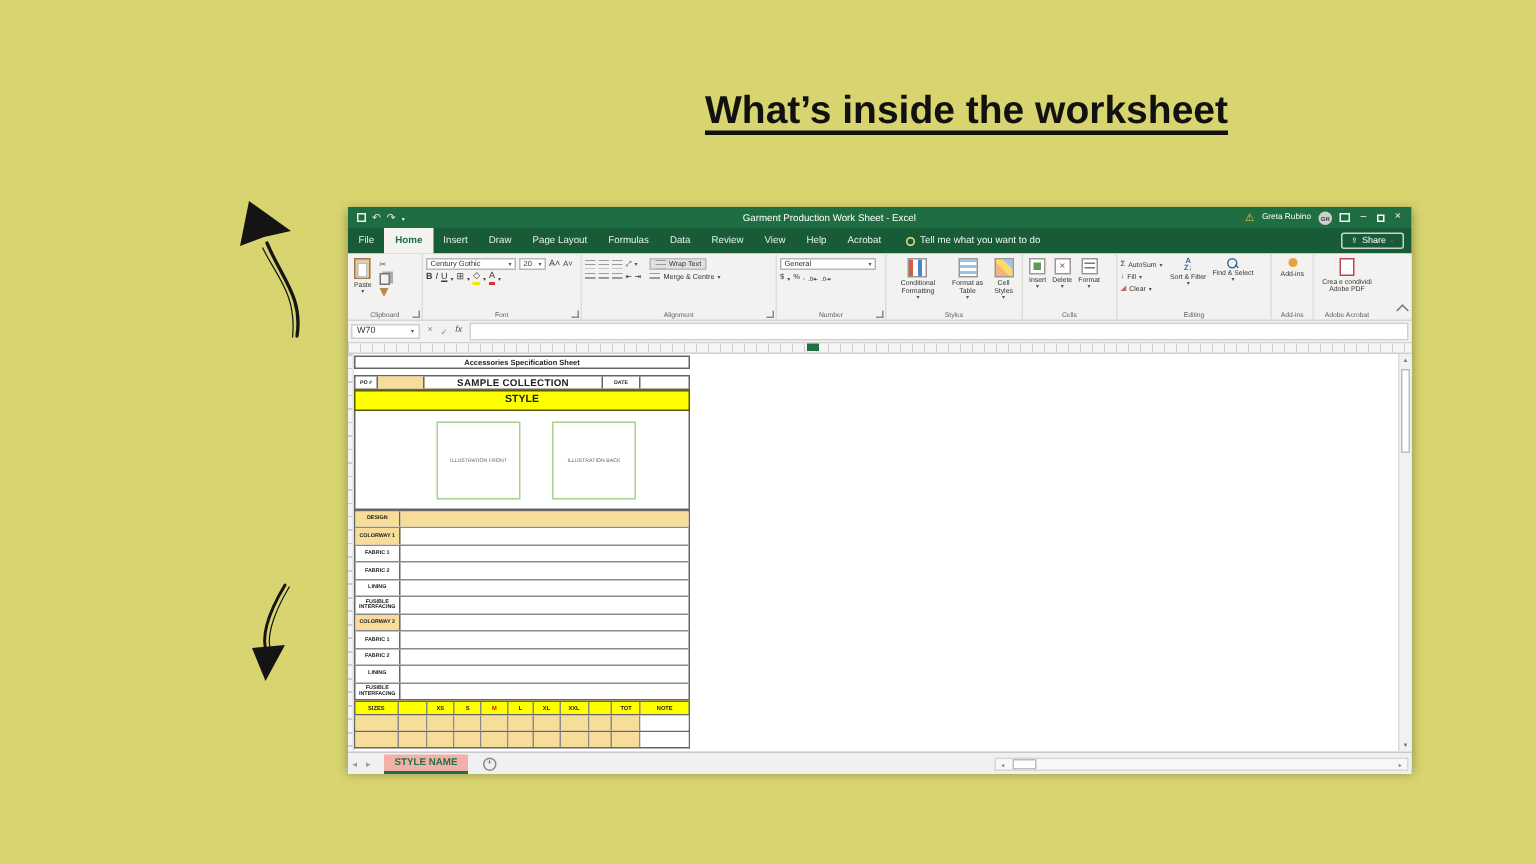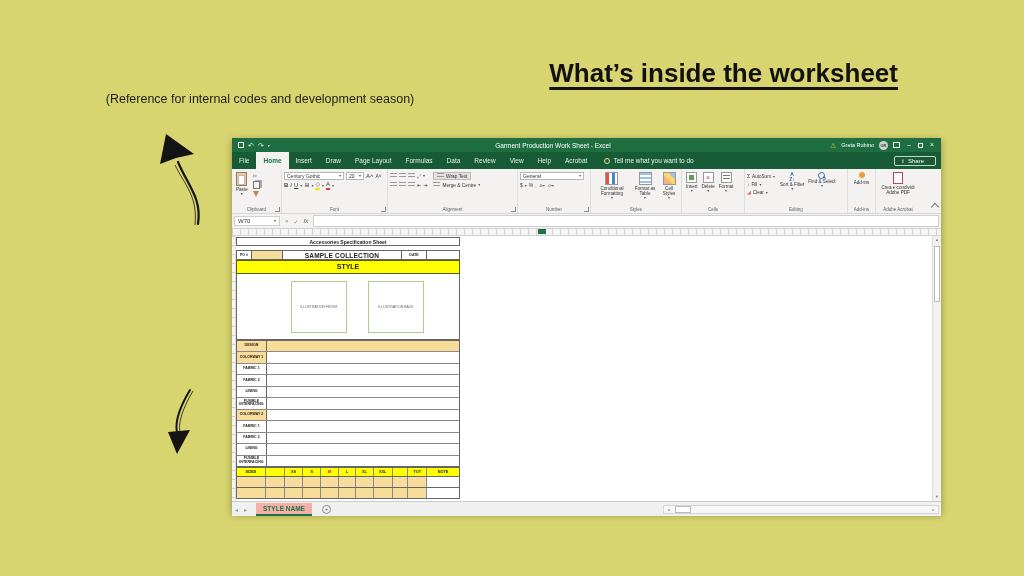--- a/index.html
+++ b/index.html
@@ -1,19 +1,19 @@
 <!DOCTYPE html>
 <html><head>
 <meta charset="utf-8">
 <style>
   html,body{margin:0;padding:0;background:#888;}
   .slide{position:relative;width:1024px;height:576px;background:#d8d46f;overflow:hidden;
          font-family:"Liberation Sans",sans-serif;color:#1c1c1c;}
   
-  .slide-title{position:absolute;left:470px;top:58px;width:428px;text-align:right;
+  .slide-title{position:absolute;left:470px;top:58px;width:428px;text-align:left;
     font-size:26px;font-weight:bold;color:#111;
     text-decoration:underline;text-decoration-thickness:2.5px;text-underline-offset:5px;}
   .ann{position:absolute;text-align:center;font-size:12.5px;line-height:15.6px;color:#1f1f1f;}
   .ann-style{left:60px;top:92px;width:400px;}
   .ann-sketch{left:538px;top:282px;width:255px;}
   .ann-prod{left:558px;top:433px;width:200px;}
   .ann-struct{left:68px;top:455px;width:165px;}
   .arrow{position:absolute;}
   
   .xl{position:absolute;left:232px;top:138px;width:709px;height:375px;background:#fff;
@@ -148,21 +148,20 @@
   .hscroll .arr.l{left:0;} .hscroll .arr.r{right:0;}
 </style>
 </head>
 <body>
 
 <div class="slide" style="background: rgb(216, 212, 111);">
 
   <div class="slide-title">What’s inside the worksheet</div>
 
   <div class="ann ann-style">
-    <div>(Reference for internal codes and development season)</div>
   </div>
   <div class="ann ann-sketch">
     <div>Sketches or Technical Drawings</div>
     <div>(Add front and back view of the garment)</div>
   </div>
   <div class="ann ann-prod">
     <div>Production Sizes Breakdown</div>
     <div>(List of sizes to be produced</div>
     <div>and total quantities)</div>
   </div>

